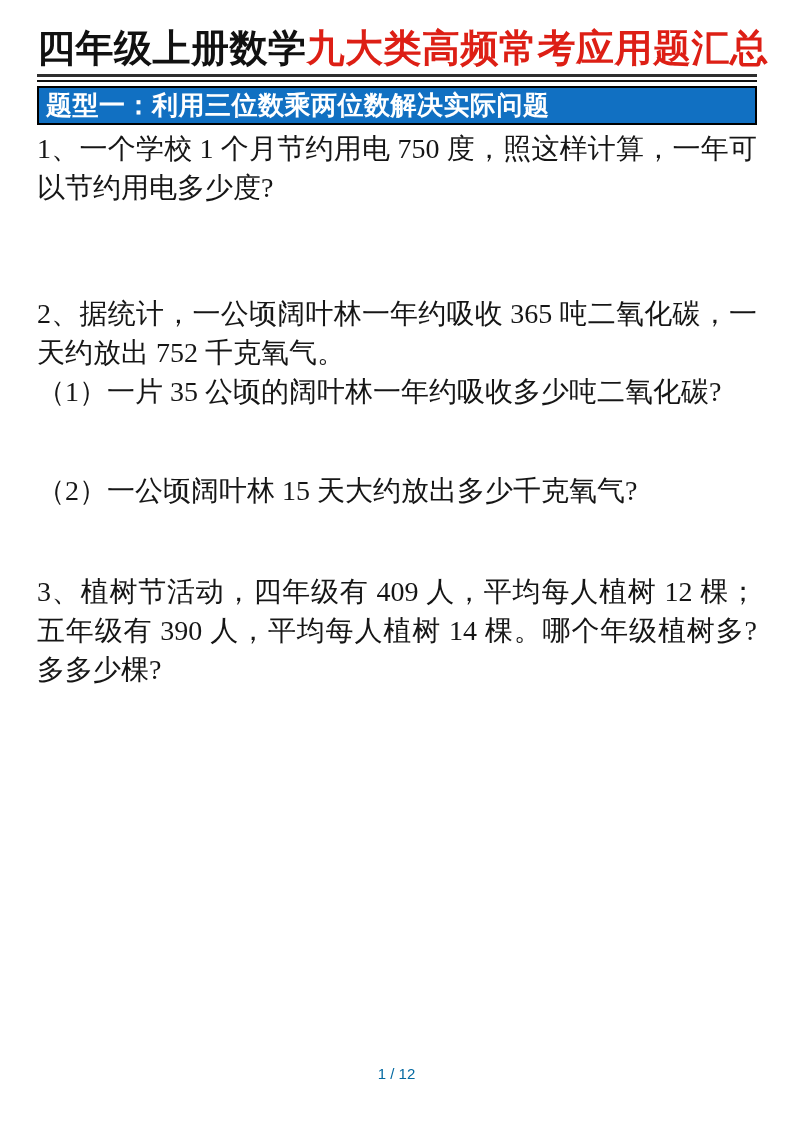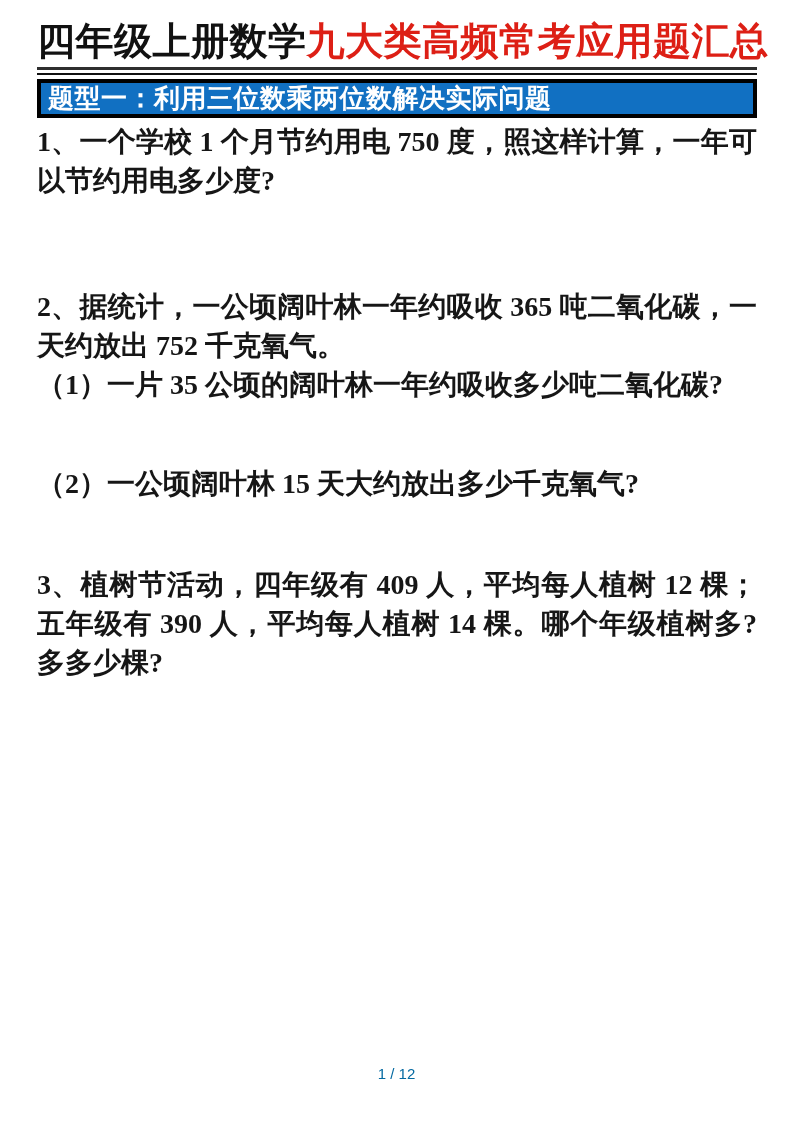--- a/index.html
+++ b/index.html
@@ -13,56 +13,55 @@
     font-family: "Liberation Serif", "DejaVu Serif", serif;
     color: #161616;
   }
   .content {
     position: absolute;
     left: 37px;
     top: 0;
     width: 720px;
   }
   .title {
-    margin-top: 18px;
+    margin-top: 25px;
     font-size: 38px;
     font-weight: bold;
     line-height: 47px;
     white-space: nowrap;
     color: #111111;
     letter-spacing: 0.5px;
   }
   .title .red-part { color: #dd1f15; }
   .title-underline {
     margin-top: 2px;
     height: 8px;
     border-top: 3px solid #2e2e2e;
     border-bottom: 2px solid #111111;
   }
   .banner {
     margin-top: 4px;
     height: 39px;
     background: #1170c2;
-    border: 4px solid #000000;
+    border: 2px solid #000000;
     display: flex;
     align-items: center;
     padding-left: 7px;
   }
   .banner-label {
     color: #ffffff;
     font-weight: bold;
     font-size: 26px;
     letter-spacing: 0.5px;
   }
   .prob {
     font-size: 28px;
     line-height: 39px;
     text-align: justify;
     color: #161616;
-    font-weight: bold;
   }
   .prob p { text-align: justify; }
   .mt-p1 { margin-top: 4px; }
   .mt-p2 { margin-top: 87px; }
   .mt-p3 { margin-top: 0px; }
   .mt-p4 { margin-top: 0px; }
   .answer-space { width: 100%; }
   .sp-60 { height: 60px; }
   .sp-62 { height: 62px; }
   .sp-130 { height: 130px; }

